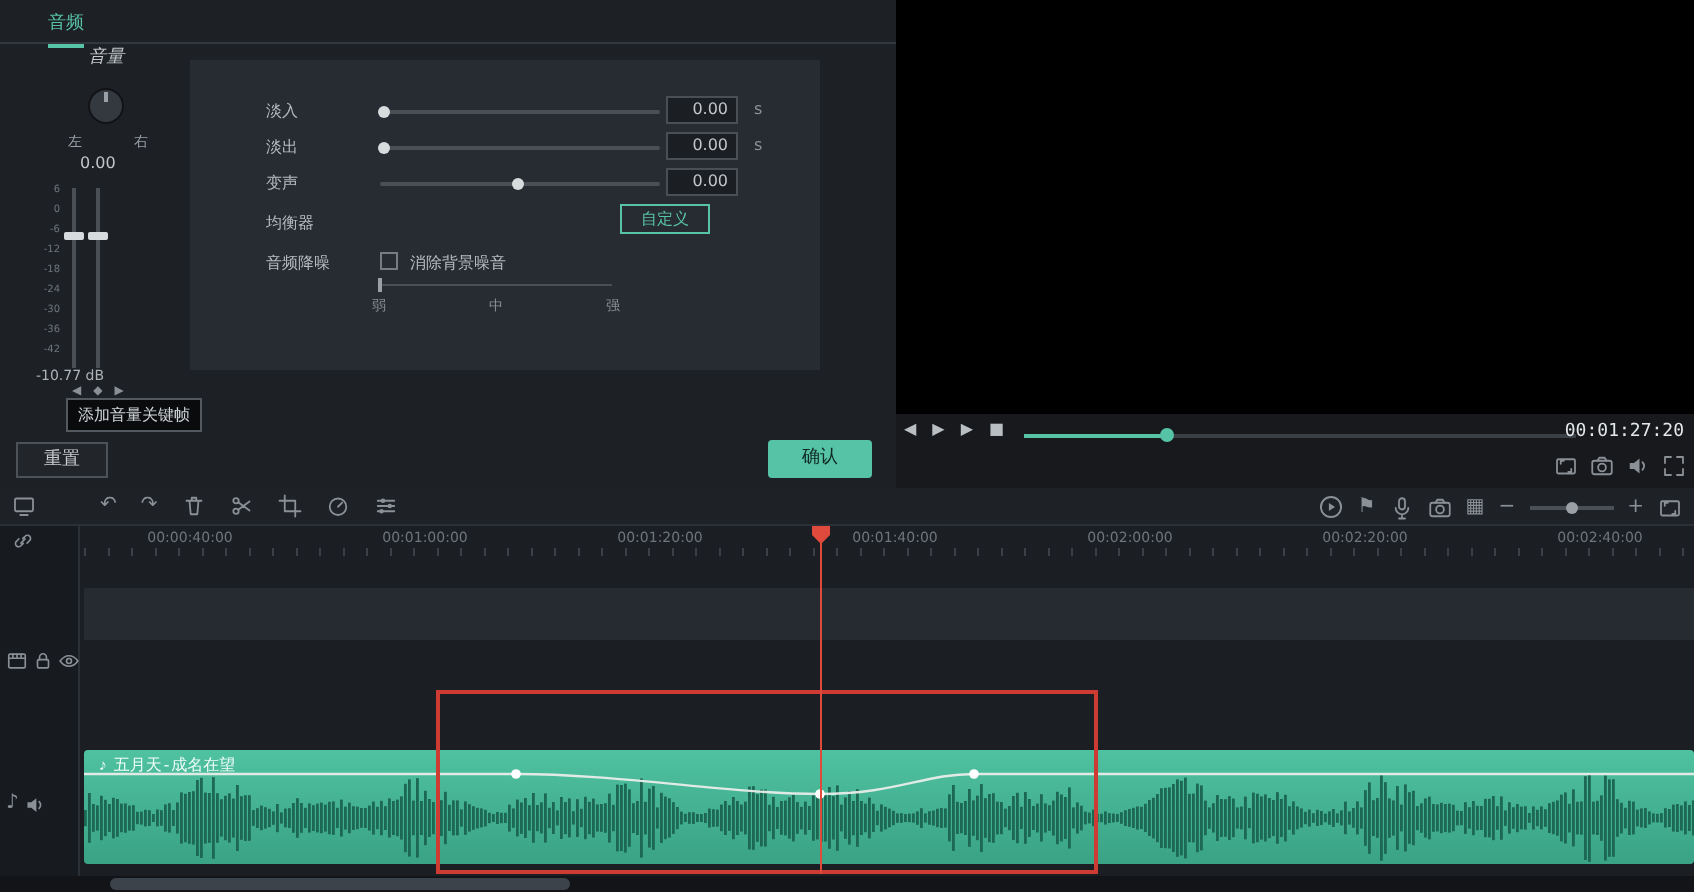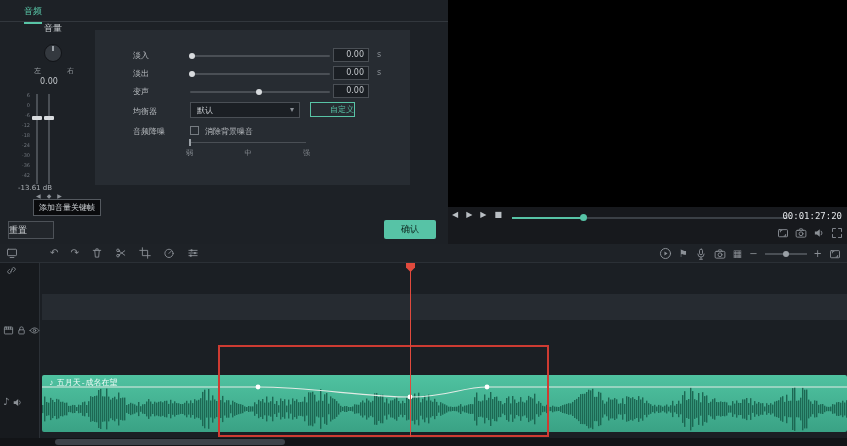--- a/index.html
+++ b/index.html
@@ -9,21 +9,21 @@
   .abs { position:absolute; }
   .icon { display:inline-flex; color:#8b9096; }
   .icon svg { display:block; }
   .icon svg * { stroke:currentColor; fill:none; stroke-width:1.2; stroke-linecap:round; stroke-linejoin:round; }
   .icon svg .fill { fill:currentColor; stroke:none; }
 
   
   .audio-panel { left:0; top:0; width:538px; height:244px; background:#1d2126; border-right:3px solid #0f766e; }
   .tabbar { position:absolute; left:0; top:0; width:100%; height:22px; border-bottom:1px solid #32373d; }
   .tab { position:absolute; left:24px; top:5px; font-size:9px; color:#58c4a6; padding-bottom:4px; border-bottom:2px solid #58c4a6; }
-  .vol-label { left:44px; top:22px; font-size:9px; color:#c3c7cb; }
+  .vol-label { left:44px; top:22px; font-size:9px; color:#c3c7cb;font-style:italic; }
   .knob { left:44px; top:44px; width:18px; height:18px; border-radius:50%; background:#34393f; border:1px solid #111317; }
   .knob::after { content:''; position:absolute; left:50%; top:1px; width:2px; height:5px; background:#9aa0a6; transform:translateX(-50%); }
   .lr { left:34px; top:66px; font-size:7px; color:#9aa0a5; width:40px; display:flex; justify-content:space-between; }
   .knob-val { left:40px; top:77px; font-size:8px; color:#c3c7cb; }
   .db-scale { left:14px; top:90px; width:16px; font-size:5px; color:#6f757c; text-align:right; }
   .db-scale div { line-height:10px; height:10px; }
   .vtrack { top:94px; width:2px; height:90px; background:#4a4f55; }
   .vhandle { top:116px; width:10px; height:4px; background:#d8dbde; border-radius:1px; }
   .db-val { left:18px; top:184px; font-size:7px; color:#aeb3b8; }
   .kf-nav { left:36px; top:192px; font-size:6px; color:#8b9096; display:flex; gap:6px; }
@@ -33,29 +33,29 @@
   .row-label { position:absolute; left:24px; font-size:8px; color:#b8bcc0; white-space:nowrap;margin-left:14px; }
   .h-slider { position:absolute; left:95px; width:140px; height:2px; background:#4a4f55; border-radius:1px; }
   .h-thumb { position:absolute; top:-2px; width:6px; height:6px; border-radius:50%; background:#d8dbde; }
   .val-box { position:absolute; left:238px; width:36px; height:14px; background:#1b1f24; border:1px solid #4a4f55;
              font-size:8px; color:#c3c7cb; text-align:right; padding:1px 4px 0 0; }
   .val-unit { position:absolute; left:282px; font-size:8px; color:#8b9096; }
   .dropdown { position:absolute; left:95px; width:110px; height:16px; background:#1b1f24; border:1px solid #4a4f55;
               font-size:8px; color:#c3c7cb; padding:2px 5px 0 6px; }
   .dropdown .chev { position:absolute; right:5px; top:2px; color:#8b9096; font-size:8px; }
   .customize-btn { position:absolute; left:215px; width:45px; height:15px; border:1px solid #58c4a6; color:#58c4a6;
-                   font-size:8px; text-align:right; line-height:14px; }
+                   font-size:8px; text-align:center; line-height:14px; }
   .checkbox { position:absolute; left:95px; width:9px; height:9px; border:1px solid #767c82; background:transparent; }
   .chk-label { position:absolute; left:110px; font-size:8px; color:#b8bcc0; }
   .lvl-line { position:absolute; left:95px; top:112px; width:116px; height:1px; background:#4a4f55; }
   .lvl-tick { position:absolute; left:94px; top:109px; width:2px; height:7px; background:#9aa0a6; }
   .lvl-labels { position:absolute; left:91px; top:118px; width:124px; display:flex; justify-content:space-between;
                 font-size:7px; color:#8b9096; }
   .reset-btn { left:8px; top:221px; width:46px; height:18px; border:1px solid #4d5258; background:#22262b;
-               color:#c9cdd1; font-size:9px; text-align:left; line-height:16px; }
+               color:#c9cdd1; font-size:9px; text-align:center; line-height:16px; }
   .confirm-btn { left:384px; top:220px; width:52px; height:19px; background:#57c3a6; color:#0f2a22;
                  font-size:9px; text-align:center; line-height:19px; border-radius:2px; }
 
   
   .preview { left:448px; top:0; width:399px; height:244px; background:#17191d; }
   .video { position:absolute; left:0; top:0; width:399px; height:207px; background:#000; }
   .transport { position:absolute; left:4px; top:210px; display:flex; gap:8px; font-size:8px; color:#b9bec3; }
   .transport span { cursor:default; }
   .progress-track { position:absolute; left:64px; top:217px; width:276px; height:2px; background:#3b4046; }
   .progress-fill { position:absolute; left:0; top:0; width:71px; height:2px; background:#57c3a6; }
@@ -117,21 +117,21 @@
         <div>-18</div>
         <div>-24</div>
         <div>-30</div>
         <div>-36</div>
         <div>-42</div>
       </div>
     <div class="abs vtrack" style="left:36px"></div>
     <div class="abs vtrack" style="left:48px"></div>
     <div class="abs vhandle" style="left:32px"></div>
     <div class="abs vhandle" style="left:44px"></div>
-    <div class="abs db-val">-13.61 dB</div>
+    <div class="abs db-val">-10.77 dB</div>
 
     <div class="abs kf-nav">
       <span>◀</span>
       <span>◆</span>
       <span>▶</span>
     </div>
     <div class="abs tooltip">添加音量关键帧</div>
 
     <div class="abs inner-box">
 
@@ -149,24 +149,20 @@
       <div class="val-box" style="top:36px">0.00</div>
       <div class="val-unit" style="top:38px">s</div>
 
       <div class="row-label" style="top:56px">变声</div>
       <div class="h-slider" style="top:61px">
         <div class="h-thumb" style="left:66px"></div>
       </div>
       <div class="val-box" style="top:54px">0.00</div>
 
       <div class="row-label" style="top:76px">均衡器</div>
-      <div class="dropdown" style="top:72px">
-        <span>默认</span>
-        <span class="chev">▾</span>
-      </div>
       <div class="customize-btn" style="top:72px">自定义</div>
 
       <div class="row-label" style="top:96px">音频降噪</div>
       <div class="checkbox" style="top:96px"></div>
       <div class="chk-label" style="top:96px">消除背景噪音</div>
 
       <div class="lvl-line"></div>
       <div class="lvl-tick"></div>
       <div class="lvl-labels">
         <span>弱</span>
@@ -337,20 +333,29 @@
         <span class="glyph-icon">♪</span>
         <span class="icon">
           <svg viewBox="0 0 16 16" width="11" height="11">
               <path class="fill" d="M2.5 6v4h2.8L9 13V3L5.3 6z"></path>
               <path d="M11 5.5a3.5 3.5 0 010 5"></path>
             </svg>
         </span>
       </div>
     </div>
 
+    <div class="ruler" id="ruler">
+        <span class="ruler-label" style="left: 53px;">00:00:40:00</span>
+        <span class="ruler-label" style="left: 170.5px;">00:01:00:00</span>
+        <span class="ruler-label" style="left: 288px;">00:01:20:00</span>
+        <span class="ruler-label" style="left: 405.5px;">00:01:40:00</span>
+        <span class="ruler-label" style="left: 523px;">00:02:00:00</span>
+        <span class="ruler-label" style="left: 640.5px;">00:02:20:00</span>
+        <span class="ruler-label" style="left: 758px;">00:02:40:00</span>
+      </div>
 
     <div class="band-video"></div>
 
     <div class="clip">
       <div class="clip-title">
         <span class="note">♪</span><span>五月天-成名在望</span>
       </div>
       <svg class="wave-svg" id="waveform" width="805" height="46" fill="#1c6853">
           <rect x="0" y="19.0" width="1.4" height="8.1"></rect>
           <rect x="2" y="10.5" width="1.4" height="24.9"></rect>

